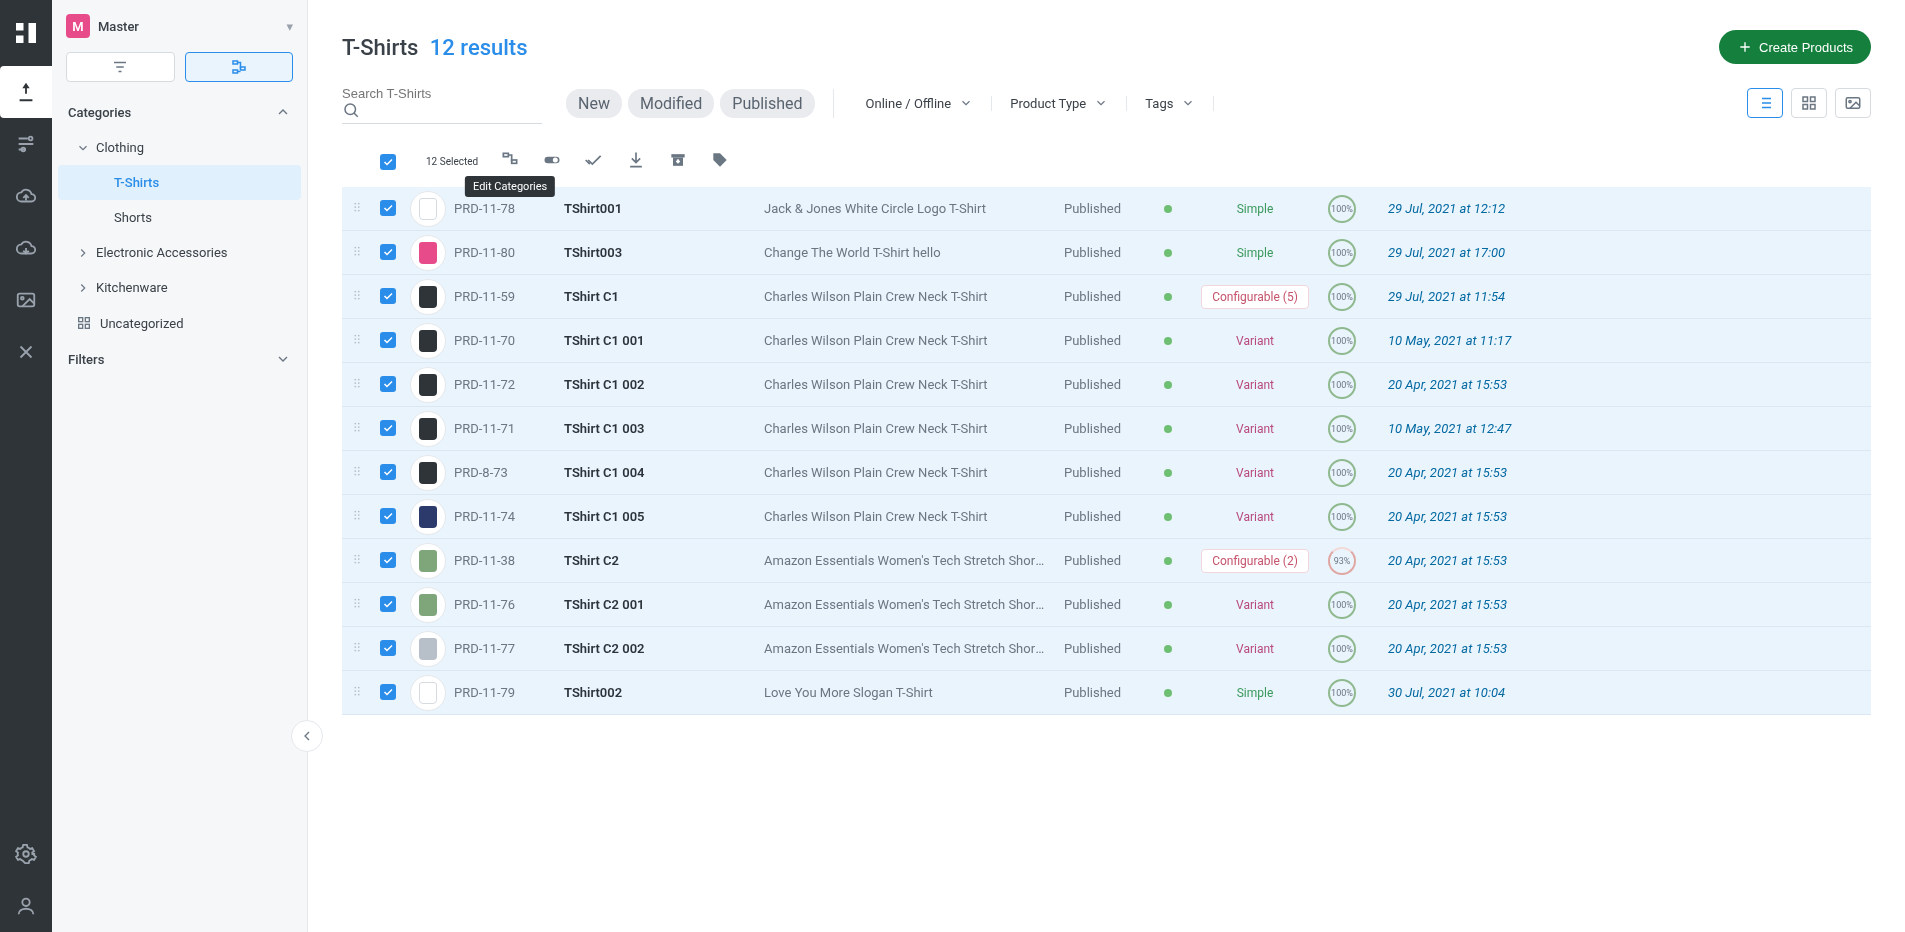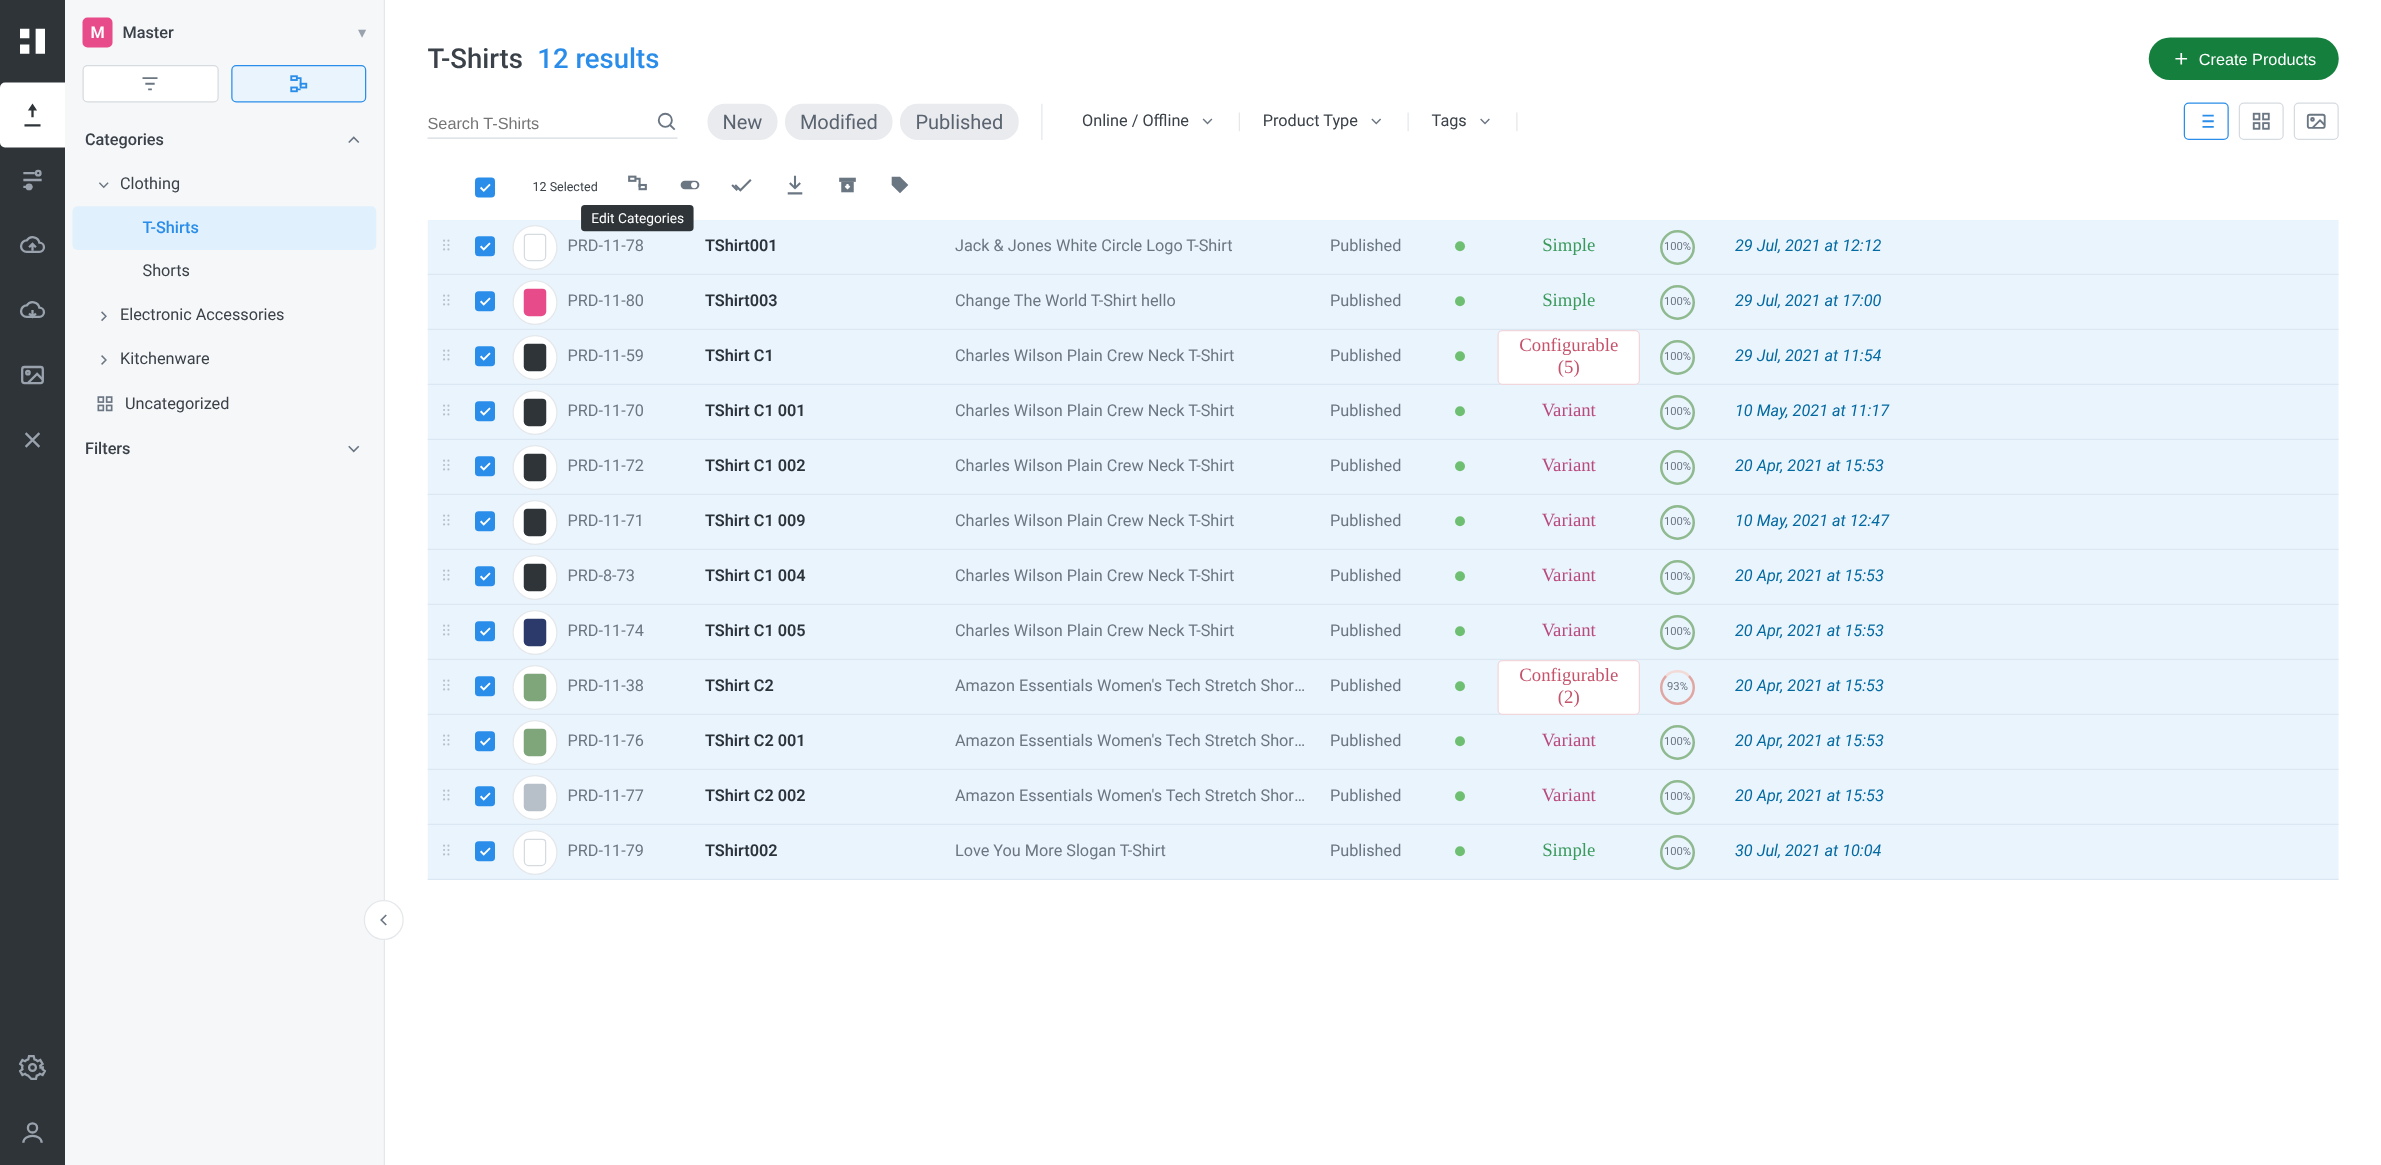--- a/index.html
+++ b/index.html
@@ -110,23 +110,23 @@
   .head-title .count { color:#2a8de9; font-weight:500; margin-left:6px; }
   .btn-create {
     background:#15803d; color:#fff; border:none; border-radius:18px;
     height:34px; padding:0 18px; font-weight:500; font-size:13px;
     display:flex; align-items:center; gap:6px; cursor:pointer;
   }
   .btn-create svg{width:16px;height:16px;}
 
   .filter-row { display:flex; align-items:center; gap:0; margin-bottom:18px;}
   .search {
-    display:flex; align-items:flex-end; width:200px;
+    display:flex; align-items:flex-start; width:200px;
     border-bottom:1px solid #d6dbe0; padding:4px 0;
-    color:#6b7683; margin-right:24px;
+    color:#6b7683; margin-right:24px;flex-direction:column;
   }
   .search input { border:none; background:none; outline:none; flex:1; font-size:13px; color:#3a4148;}
   .search svg { width:18px; height:18px; }
   .chips { display:flex; gap:6px; padding-right:18px; margin-right:14px; border-right:1px solid #e5e8eb; }
   .chip {
     background:#e9ebee; color:#5a6470; font-size:16px;
     padding:5px 12px; border-radius:14px; cursor:pointer;
   }
   .fdrop {
     display:flex; align-items:center; gap:8px; padding:0 18px;
@@ -184,21 +184,21 @@
   }
   .c-sku { width:110px; color:#6b7683; }
   .c-name { width:200px; font-weight:600; color:#2d333a; }
   .c-desc { width:300px; color:#6b7683; white-space:nowrap; overflow:hidden; text-overflow:ellipsis;}
   .c-status { width:100px; color:#6b7683; }
   .c-dot { width:34px; }
   .dot { width:8px; height:8px; border-radius:50%; background:#6fbf73; display:inline-block; }
   .c-type { width:130px; text-align:center; }
   .type-pill {
     display:inline-block; padding:4px 10px; border-radius:4px;
-    background:#fff; font-size:15px;font-family:Liberation Serif, serif;
+    background:#fff; font-size:12px;
   }
   .type-simple { color:#3a9a5c; background:transparent;}
   .type-variant { color:#b84a7e; background:transparent;}
   .type-config  { color:#c5536b; background:#fff; border:1px solid #f1d7dc;}
   .c-comp { width:60px; }
   .ring {
     width:28px; height:28px; border-radius:50%;
     border:2px solid #8fb98e; display:flex; align-items:center; justify-content:center;
     font-size:9px; color:#6b7683;
     position:relative;
@@ -665,21 +665,21 @@
                 <path d="M5 12l5 5L20 7"></path>
               </svg>
       </span>
     </div>
     <div class="tcell c-thumb">
       <div class="thumb">
               <div class="thumb-inner" style="background:#2f3438;"></div>
             </div>
     </div>
     <div class="tcell c-sku">PRD-11-71</div>
-    <div class="tcell c-name">TShirt C1 009</div>
+    <div class="tcell c-name">TShirt C1 003</div>
     <div class="tcell c-desc">Charles Wilson Plain Crew Neck T-Shirt</div>
     <div class="tcell c-status">Published</div>
     <div class="tcell c-dot"><span class="dot"></span></div>
     <div class="tcell c-type">
       <span class="type-pill type-variant">Variant</span>
     </div>
     <div class="tcell c-comp">
       <div class="ring">100%</div>
     </div>
     <div class="tcell c-date">10 May, 2021 at 12:47</div>

